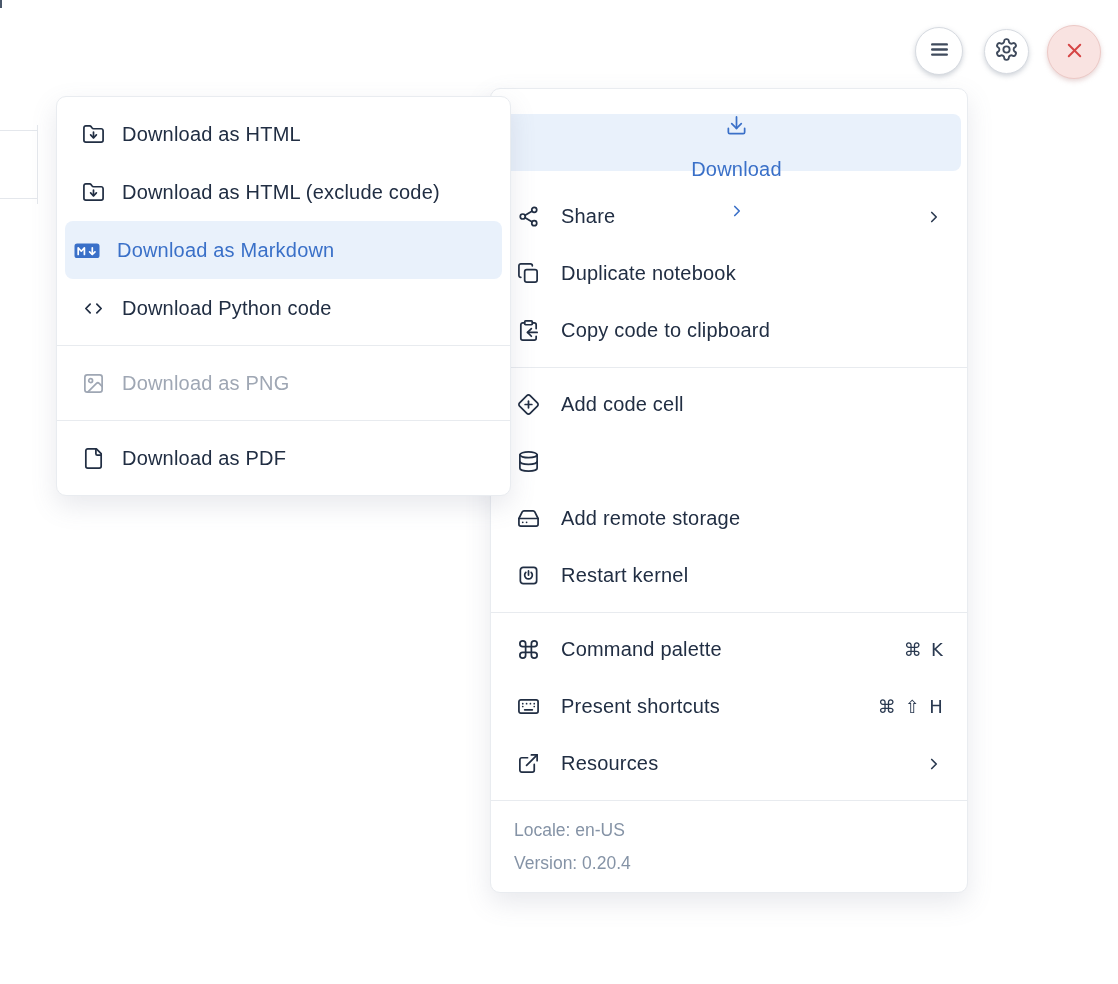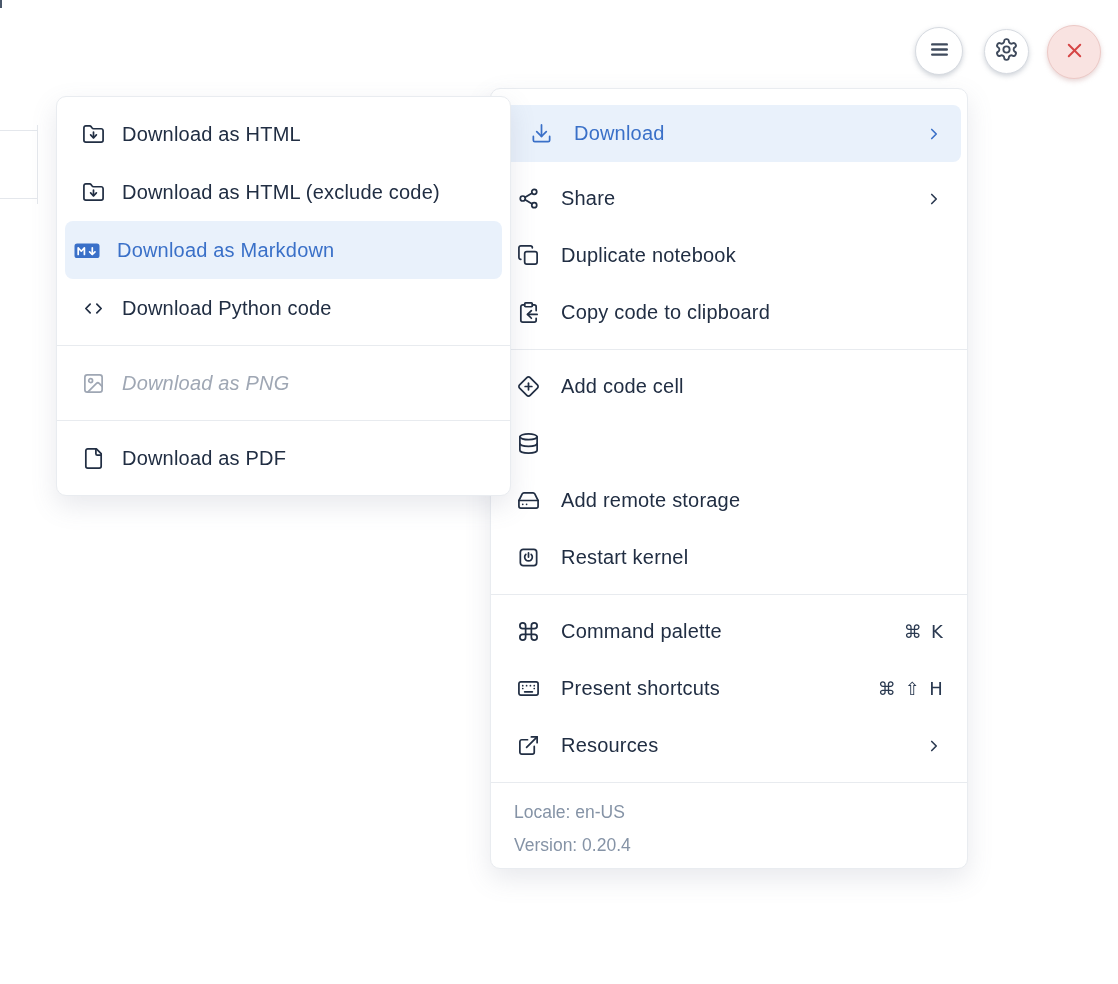--- a/index.html
+++ b/index.html
@@ -27,36 +27,36 @@
     border-radius:10px; box-shadow:0 10px 26px rgba(110,120,140,.16); }
   .panel .group { padding:8px 0; }
   .panel .sep { height:1px; background:#e8ebef; }
 
   .mi { display:flex; align-items:center; color:#212e43; font-size:20px;
     letter-spacing:.2px; cursor:default; }
   .mi .ic { flex:0 0 auto; display:flex; align-items:center; justify-content:center; }
   .mi .ic svg { display:block; }
   .mi .lbl { flex:1 1 auto; white-space:nowrap; }
   .mi.active { background:#e9f1fb; border-radius:8px; color:#3a70c8; }
-  .mi.disabled { color:#9fa7b4;font-style:italic; }
+  .mi.disabled { color:#9fa7b4; }
 
   
   .submenu { left:56px; top:96px; width:455px; z-index:3; }
   .submenu .mi { height:58px; padding:0 16px 0 25px; gap:17px; }
   .submenu .mi.active { margin:0 8px; padding:0 8px 0 9px; }
 
   
   .mainmenu { left:490px; top:88px; width:478px; z-index:2; }
   .mainmenu .mi { height:57px; padding:0 24px 0 26px; gap:21px; }
-  .mainmenu .mi.active { margin:8px 6px; padding:0 18px 0 33px; }
+  .mainmenu .mi.active { margin:17px 6px; padding:0 18px 0 33px;flex-direction:column; }
   .mainmenu .trail { flex:0 0 auto; display:flex; align-items:center; color:#2a3950; }
   .mainmenu .mi.active .trail { color:#3a70c8; }
   .shortcut { display:flex; gap:9px; color:#6e7886; font-size:18px;
     font-family:"DejaVu Sans", sans-serif; }
-  .menu-footer { border-top:1px solid #e8ebef; padding:13px 20px 6px 23px;
+  .menu-footer { border-top:1px solid #e8ebef; padding:13px 20px 12px 23px;
     color:#8593a6; font-size:17.5px; line-height:33px; }
 
   .badge-md { color:#3f6fc8; }
   .mi.active .badge-md { color:#3a70c8; }
 </style>
 </head>
 <body>
 
 <div class="stage">
 

